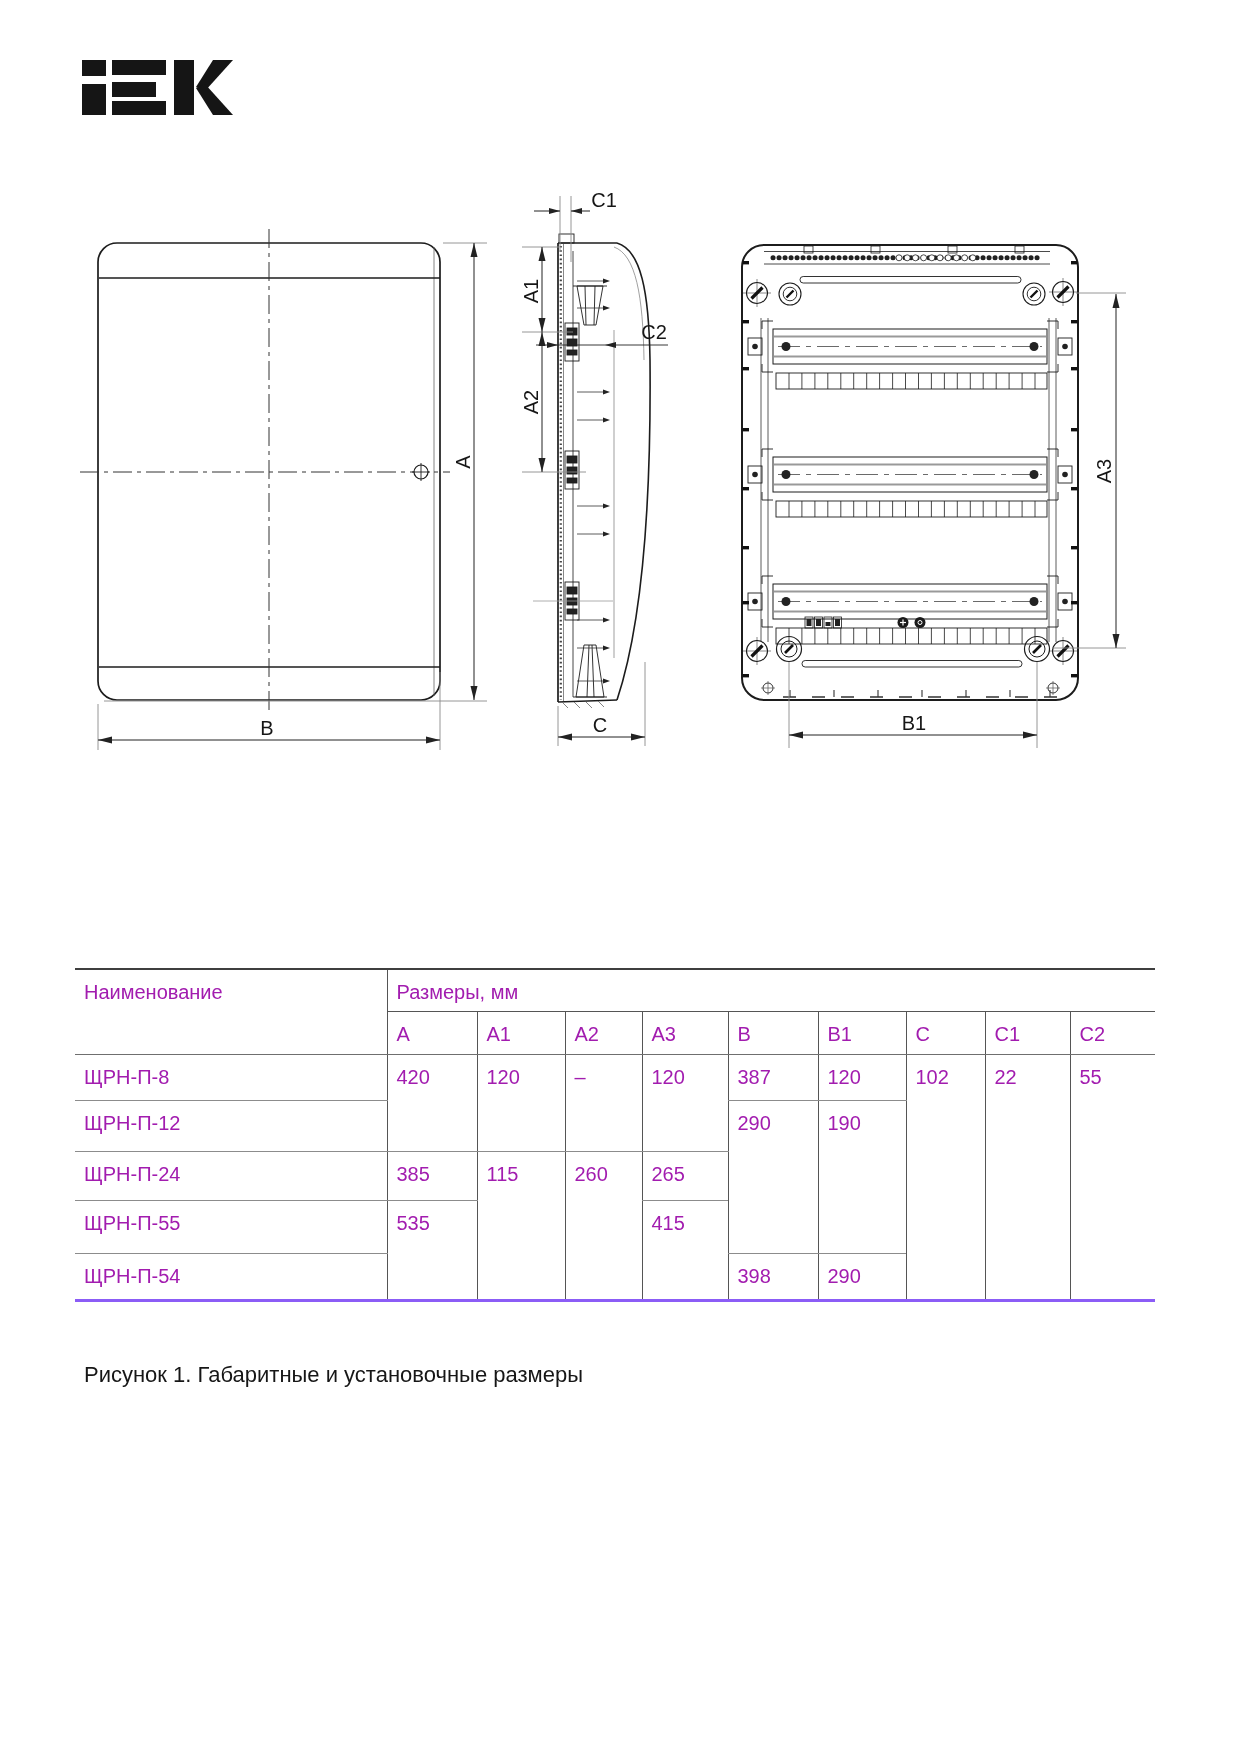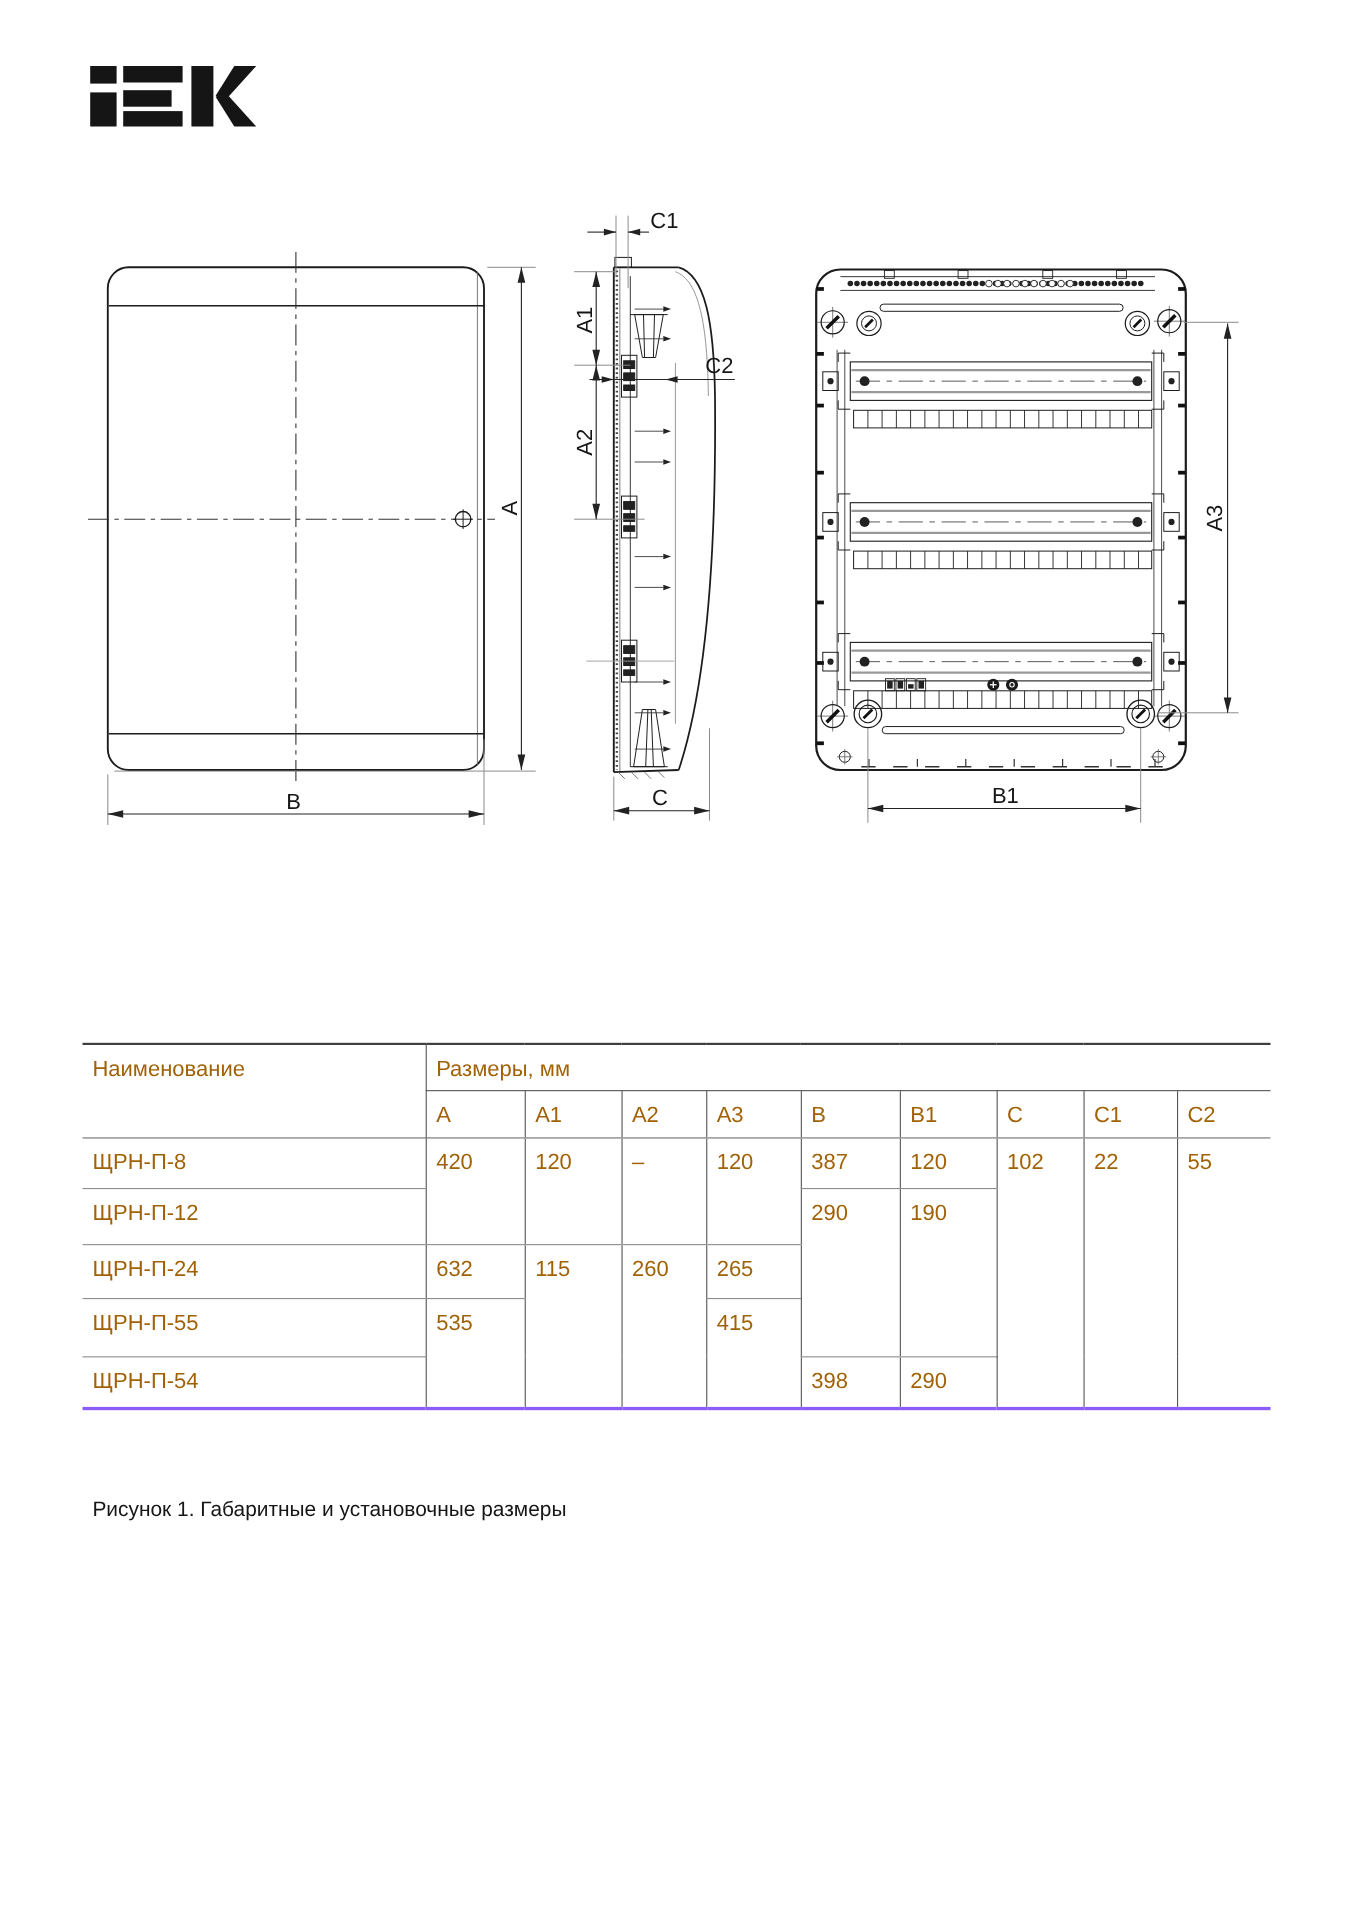--- a/index.html
+++ b/index.html
@@ -2,35 +2,35 @@
 <html><head>
 <meta charset="utf-8">
 <style>
   html,body{margin:0;padding:0;background:#fff;}
   body{width:1237px;height:1751px;position:relative;font-family:"Liberation Sans",sans-serif;color:#1a1a1a;overflow:hidden;}
   #stage{position:absolute;inset:0;width:1237px;height:1751px;}
   svg{position:absolute;left:0;top:0;}
   svg text{font-family:"Liberation Sans",sans-serif;font-size:20px;fill:#161616;}
 
   
-  table.dims{position:absolute;left:75px;top:948px;width:1080px;border-collapse:collapse;table-layout:fixed;
-             font-size:20px;color:#a16207;}
+  table.dims{position:absolute;left:75px;top:968px;width:1080px;border-collapse:collapse;table-layout:fixed;
+             font-size:20px;color:#a21caf;}
   table.dims th,table.dims td{font-weight:normal;text-align:left;vertical-align:top;
              padding:11px 4px 0 9px;white-space:nowrap;overflow:hidden;}
   tr.hr1{height:42px;} tr.hr2{height:43px;}
   tr.r1{height:46px;} tr.r2{height:51px;} tr.r3{height:49px;} tr.r4{height:53px;} tr.r5{height:47px;}
   .btop{border-top:2px solid #3f3f3f;}
   th.name{border-right:1.3px solid #555;border-bottom:1.6px solid #6f6f6f;}
   th.group{border-bottom:1.4px solid #555;margin-left:45px;}
   th.sub{border-left:1.3px solid #555;border-bottom:1.6px solid #6f6f6f;padding-top:9px;}
   td.nm{border-right:1.3px solid #555;border-bottom:1.6px solid #8c8c8c;}
   td.v{border-left:1.3px solid #555;border-bottom:1.6px solid #8c8c8c;}
   td.bend{border-bottom:3px solid #8b5cf6;}
 
-  .caption{position:absolute;left:84px;top:1362px;font-size:19px;color:#161616;}
+  .caption{position:absolute;left:84px;top:1362px;font-size:22px;color:#161616;}
 </style>
 </head>
 <body>
 
 <div id="stage">
 
 <svg width="1237" height="800" viewBox="0 0 1237 800">
 
   <g fill="#151515">
     <rect x="82" y="60" width="24" height="16"></rect>
@@ -436,21 +436,21 @@
         <td class="v bend" rowspan="5">22</td>
         <td class="v bend" rowspan="5">55</td>
       </tr>
       <tr class="r2">
         <td class="nm">ЩРН-П-12</td>
         <td class="v" rowspan="3">290</td>
         <td class="v" rowspan="3">190</td>
       </tr>
       <tr class="r3">
         <td class="nm">ЩРН-П-24</td>
-        <td class="v">632</td>
+        <td class="v">385</td>
         <td class="v bend" rowspan="3">115</td>
         <td class="v bend" rowspan="3">260</td>
         <td class="v">265</td>
       </tr>
       <tr class="r4">
         <td class="nm">ЩРН-П-55</td>
         <td class="v bend" rowspan="2">535</td>
         <td class="v bend" rowspan="2">415</td>
       </tr>
       <tr class="r5">

